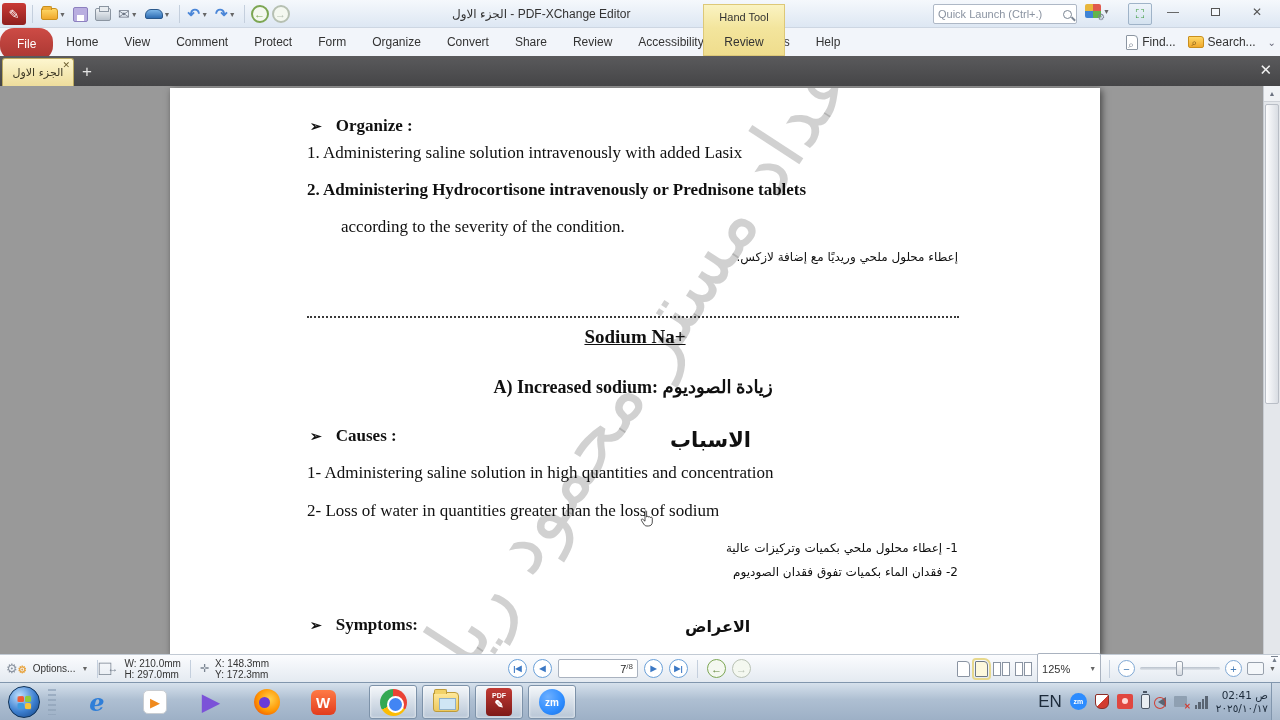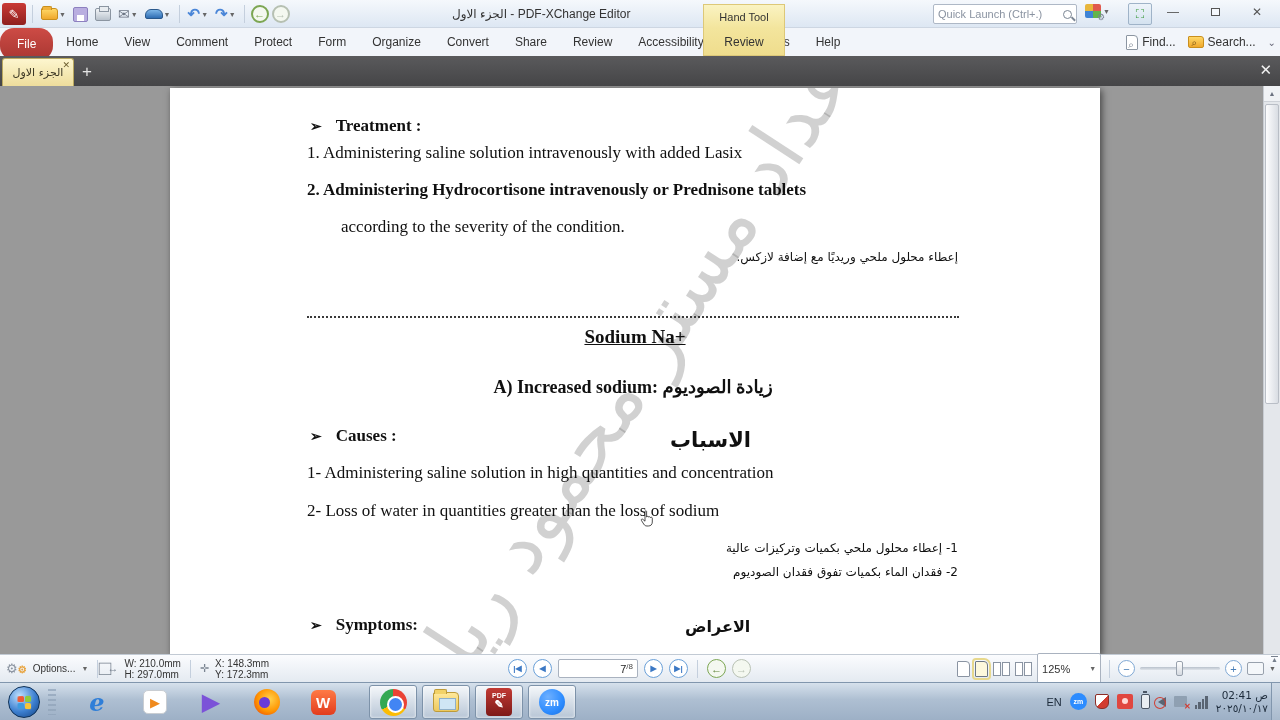--- a/index.html
+++ b/index.html
@@ -117,21 +117,21 @@
   .wps { width:25px; height:25px; background:linear-gradient(#ff7a45,#e23c1e); border-radius:6px; color:#fff; font-weight:bold; font-size:15px; display:flex; align-items:center; justify-content:center; }
   .chrome { width:27px; height:27px; border-radius:50%; background:conic-gradient(#ea4335 0 33%,#fbbc05 0 66%,#34a853 0); position:relative; }
   .chrome:before { content:""; position:absolute; left:7px; top:7px; width:13px; height:13px; border-radius:50%; background:#4285f4; border:2.5px solid #fff; }
   .expl { width:26px; height:20px; background:linear-gradient(#ffe89a,#edc95e); border:1px solid #bd9b3a; border-radius:2px 4px 3px 3px; position:relative; }
   .expl:before { content:""; position:absolute; left:0; top:-4px; width:11px; height:4px; background:#f2d268; border:1px solid #bd9b3a; border-bottom:none; border-radius:2px 2px 0 0; }
   .expl:after { content:""; position:absolute; left:5px; top:5px; width:15px; height:10px; background:#cfe6f5; border:1px solid #8fb0c9; }
   .pdfx { width:26px; height:28px; background:linear-gradient(#c13a34,#7e1a18); border-radius:4px; color:#fff; font-size:7px; font-weight:bold; text-align:center; line-height:9px; padding-top:3px; position:relative; }
   .pdfx:after { content:"✎"; display:block; font-size:11px; transform:rotate(0deg); }
   .zm { width:26px; height:26px; border-radius:50%; background:radial-gradient(circle at 35% 30%,#6eb0ff,#2d8cff 60%,#1a6fe0); color:#fff; font-size:10px; font-weight:bold; display:flex; align-items:center; justify-content:center; }
   .tray { position:absolute; right:12px; top:0; height:100%; display:flex; align-items:center; gap:8px; }
-  .lang { font-size:11px; color:#1c2a3a; }
+  .lang { font-size:17px; color:#1c2a3a; }
   .zms { width:17px; height:17px; border-radius:50%; background:#2d8cff; color:#fff; font-size:7px; font-weight:bold; display:flex; align-items:center; justify-content:center; }
   .shield { width:14px; height:15px; background:linear-gradient(135deg,#fff 49%,#d23c30 51%); border:1px solid #8c2d26; border-radius:2px 2px 6px 6px; }
   .redsq { width:16px; height:15px; background:#e04740; border-radius:2px; position:relative; }
   .redsq:before { content:""; position:absolute; left:5px; top:4px; width:6px; height:6px; border-radius:50%; background:#ffd9d6; }
   .batt { width:9px; height:15px; border:1.5px solid #4a5564; border-radius:2px; background:#e8edf2; position:relative; }
   .batt:before { content:""; position:absolute; left:1px; top:-4px; width:4px; height:2px; background:#4a5564; }
   .spk { width:0; height:0; border-top:5px solid transparent; border-bottom:5px solid transparent; border-right:8px solid #5a6573; position:relative; }
   .spk:after { content:""; position:absolute; left:-4px; top:-5px; width:10px; height:10px; border:1.5px solid #d23c30; border-radius:50%; transform:rotate(45deg); background:transparent; }
   .netflag { width:13px; height:11px; background:#8fa0b2; border-radius:1px; position:relative; }
   .netflag:after { content:"✕"; position:absolute; right:-4px; bottom:-4px; color:#d23c30; font-size:8px; font-weight:bold; }
@@ -244,21 +244,21 @@
       <span class="dtab-close">✕</span>
     </div>
     <div class="newtab">+</div>
     <div class="alltabs-close">✕</div>
   </div>
 
   <div class="viewer">
     <div class="page">
       <div class="watermark">إعداد مستر محمود ريان</div>
 
-      <div class="ln b" style="left:140px; top:28px;"><span class="bullet">➢</span><span>Treatment :</span></div>
+      <div class="ln b" style="left:140px; top:28px;"><span class="bullet">➢</span><span>Organize :</span></div>
       <div class="ln" style="left:137px; top:55px;">1.   Administering saline solution intravenously with added Lasix</div>
       <div class="ln" style="left:137px; top:92px;font-weight:bold;">2.   Administering Hydrocortisone intravenously or Prednisone tablets</div>
       <div class="ln" style="left:171px; top:129px;">according to the severity of  the condition.</div>
       <div class="ln ar" style="right:142px; top:162px;">إعطاء محلول ملحي وريديًا مع إضافة لازكس.</div>
       <div class="dotline"></div>
       <div class="ln sodium" style="top:238px;">Sodium Na+</div>
       <div class="ln centerln" style="top:288px;">A) Increased sodium:  زيادة الصوديوم</div>
       <div class="ln b" style="left:140px; top:338px;"><span class="bullet">➢</span><span>Causes :</span></div>
       <div class="ln ar b" style="left:500px; top:340px; font-size:21px;">الاسباب</div>
       <div class="ln" style="left:137px; top:375px;">1- Administering saline solution in  high quantities and concentration</div>

